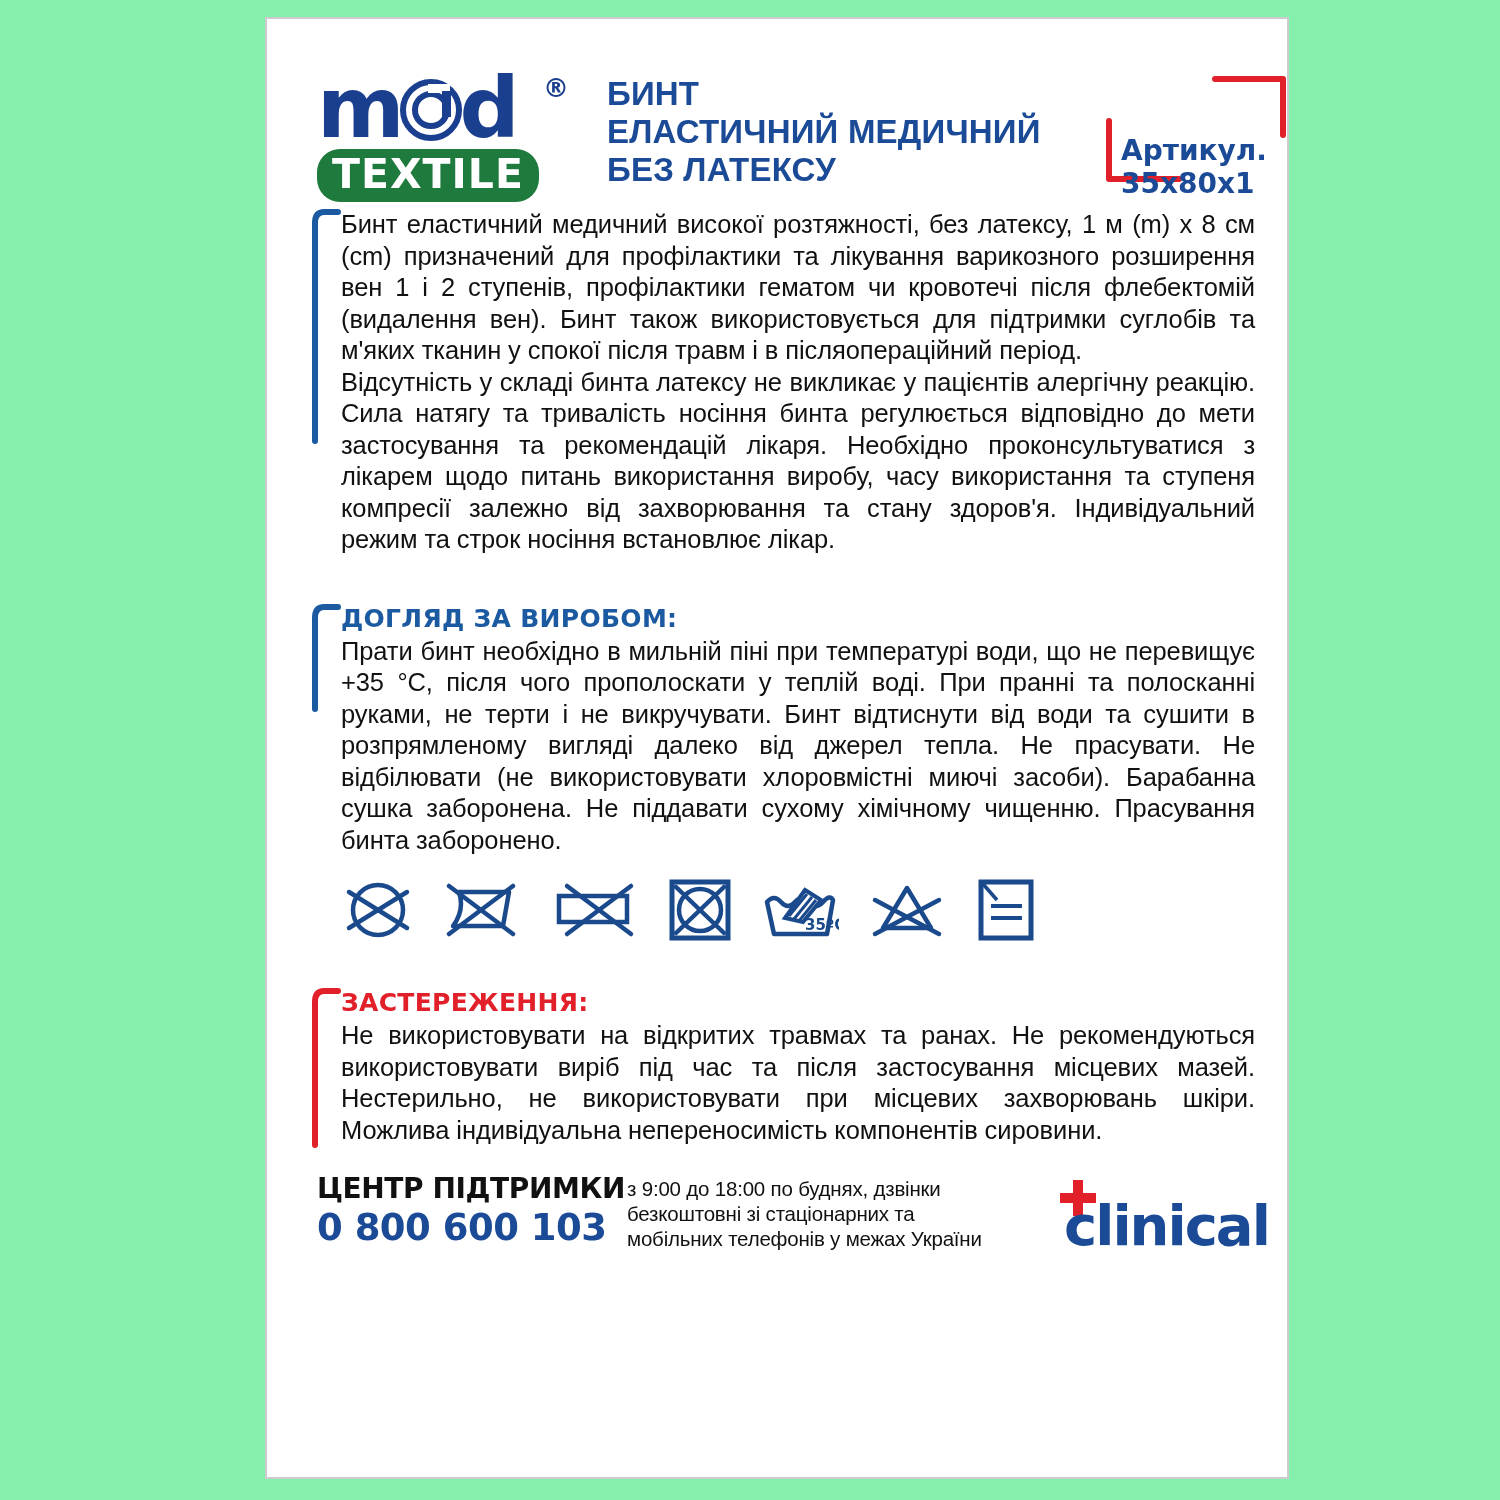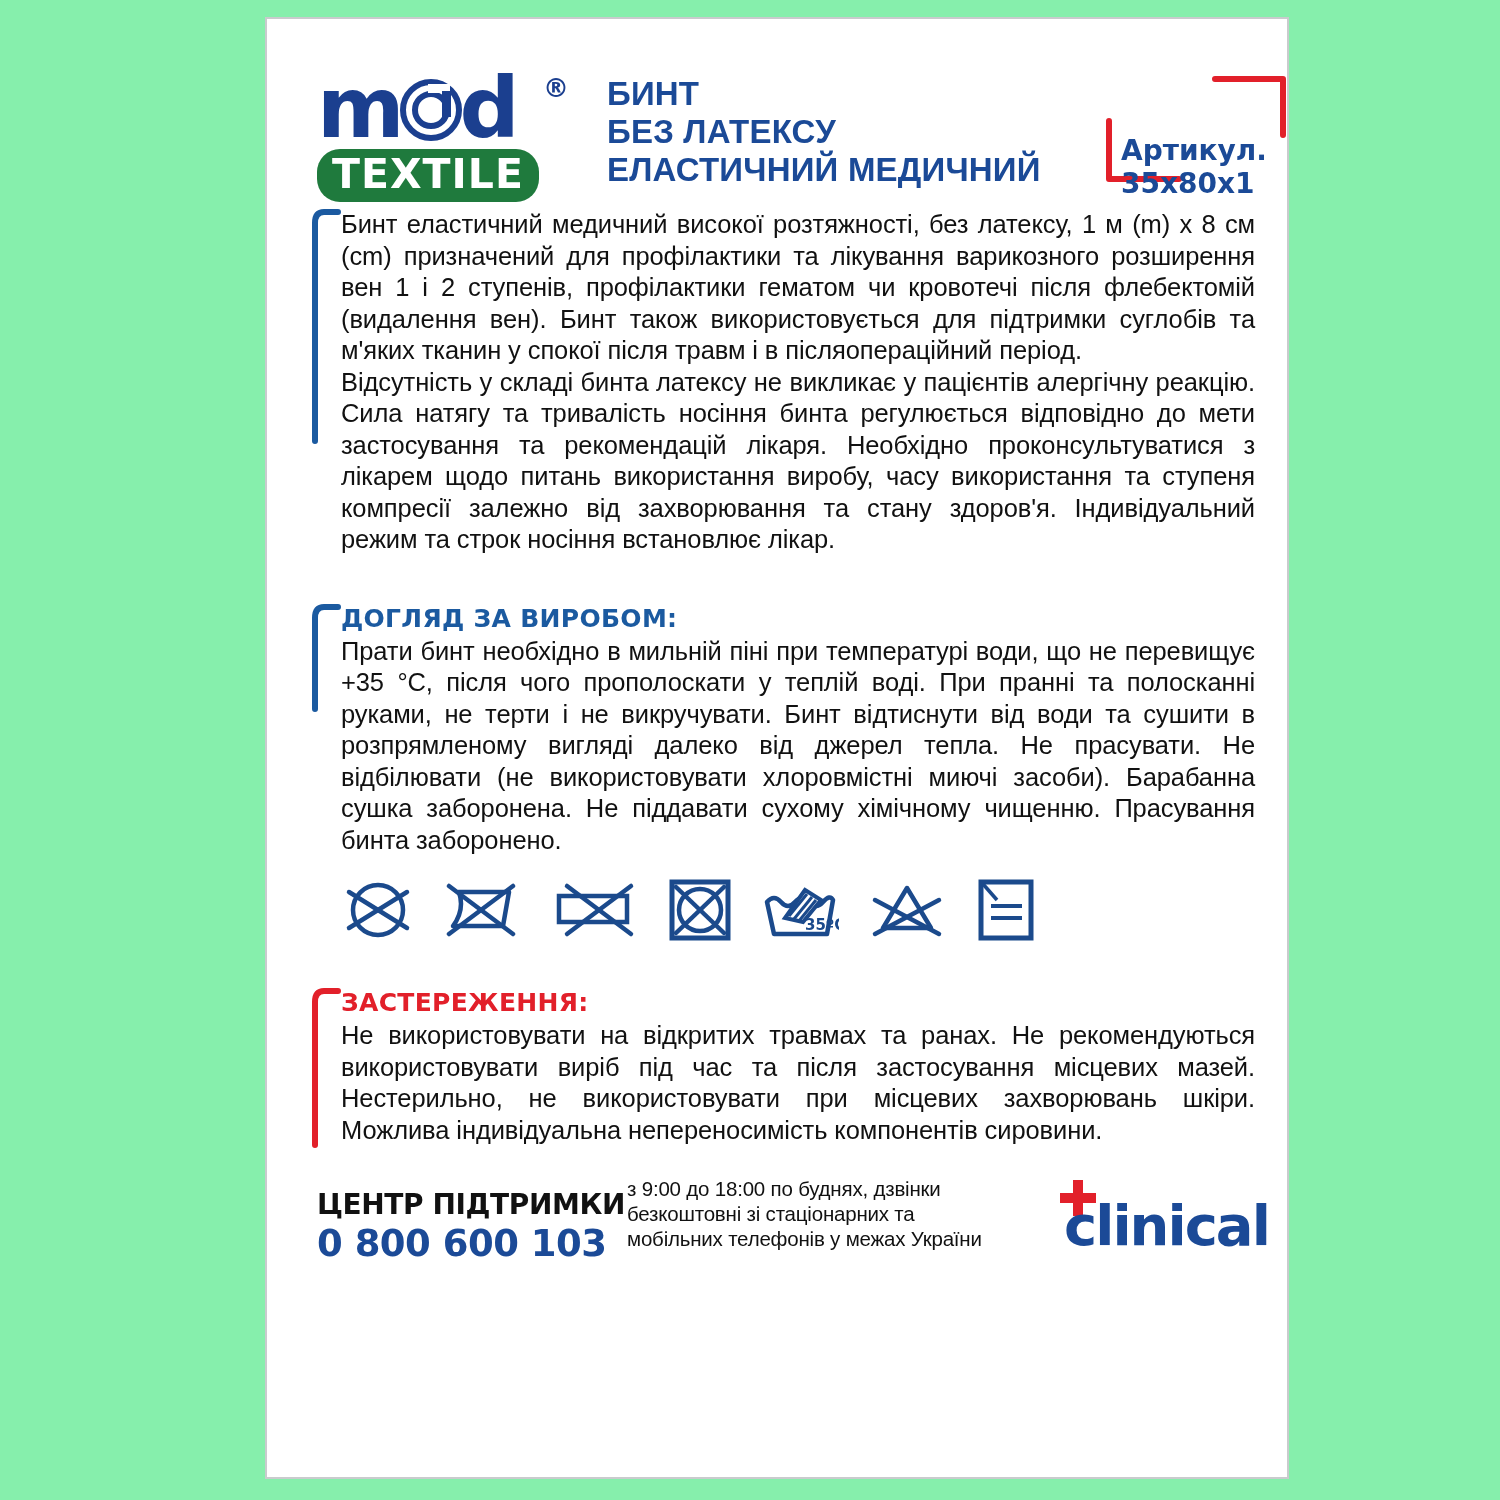--- a/index.html
+++ b/index.html
@@ -197,21 +197,21 @@
   
   .footer {
     position: relative;
     margin-top: 26px;
     padding-left: 20px;
     height: 120px;
   }
   .support {
     position: absolute;
     left: 20px;
-    top: 16px;
+    top: 0;
     width: 300px;
   }
   .support-label {
     font-family: "DejaVu Sans", sans-serif;
     font-weight: 700;
     font-size: 28px;
     line-height: 34px;
     color: #111111;
     letter-spacing: -0.4px;
     white-space: nowrap;
@@ -281,22 +281,22 @@
               </span><span class="logo-d">d</span></span>
             <span class="logo-reg">®</span>
           </div>
           <div class="logo-textile">
             <span>TEXTILE</span>
           </div>
         </div>
 
         <div class="product-title">
           <div>БИНТ</div>
+          <div>ЕЛАСТИЧНИЙ МЕДИЧНИЙ</div>
           <div>БЕЗ ЛАТЕКСУ</div>
-          <div>ЕЛАСТИЧНИЙ МЕДИЧНИЙ</div>
         </div>
 
         <div class="article">
           <svg class="article-brackets" viewBox="0 0 200 114" aria-hidden="true">
             <path d="M118 6 H186 V62" fill="none" stroke="#e2202a" stroke-width="6" stroke-linecap="round" stroke-linejoin="round"></path>
             <path d="M12 48 V106 H82" fill="none" stroke="#e2202a" stroke-width="6" stroke-linecap="round" stroke-linejoin="round"></path>
           </svg>
           <div class="article-text">
             <div>Артикул.</div>
             <div>35x80x1</div>

